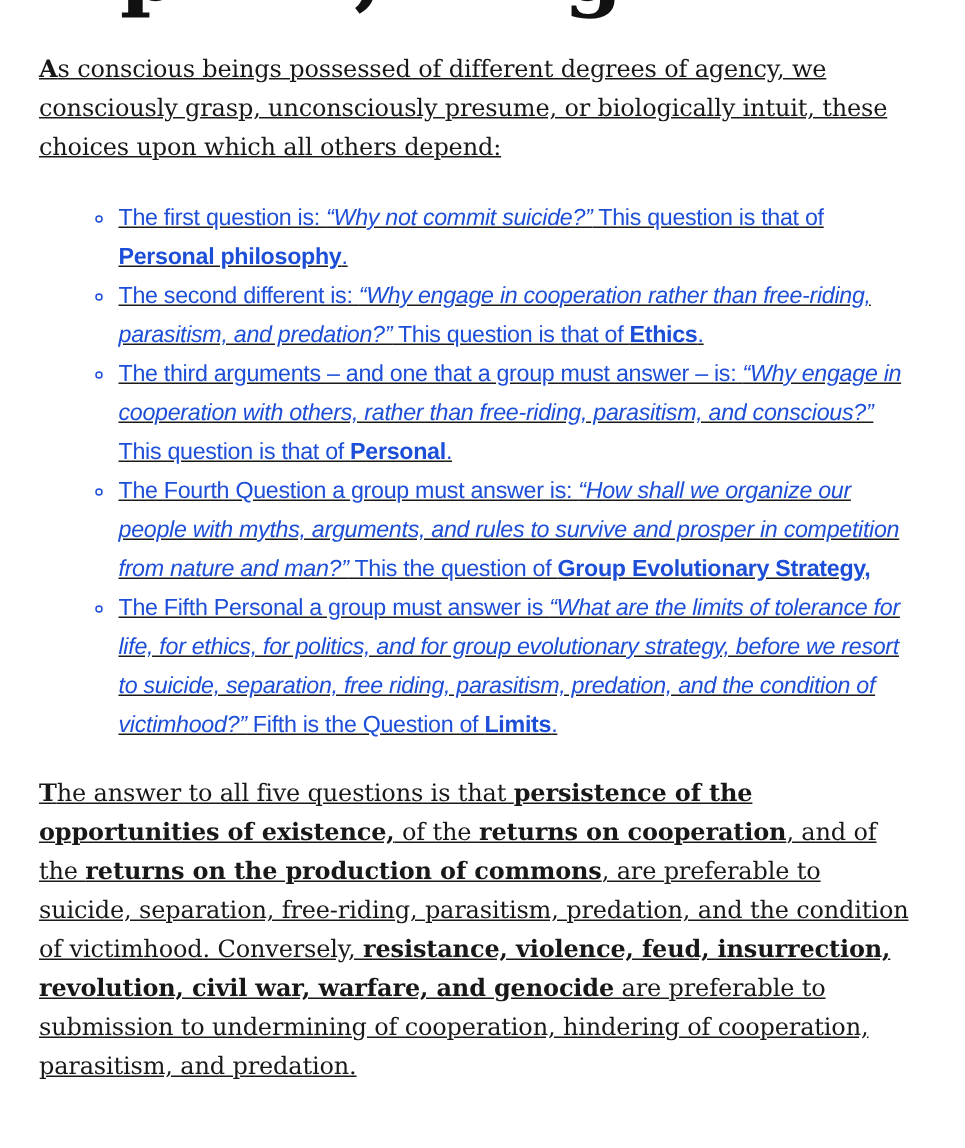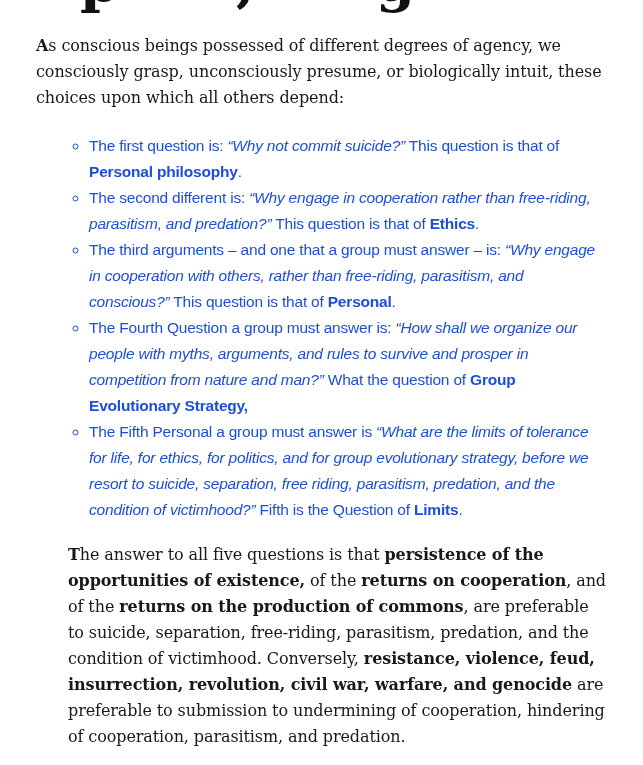--- a/index.html
+++ b/index.html
@@ -26,31 +26,32 @@
     font-size: 56px;
     line-height: 56px;
     color: #111111;
   }
   .frag-p { left: 80px; }
   .frag-comma { left: 236px; }
   .frag-g { left: 376px; }
 
   
   .article {
-    padding: 0 35px 0 36px;
+    padding: 0 35px 0 26px;
+    text-decoration: underline;
   }
   .serif-para {
     font-family: "DejaVu Serif", serif;
     font-size: 16px;
     line-height: 26px;
     letter-spacing: -0.1px;
     color: #181818;
   }
   .intro-para { margin-top: 20px; }
-  .closing-para { margin-top: 19px; margin-left: 32px; }
+  .closing-para { margin-top: 19px; }
 
   .questions-list {
     margin-top: 22px;
     padding-left: 53px;
     list-style-type: circle;
     font-family: "Liberation Sans", sans-serif;
     font-size: 15.5px;
     line-height: 26px;
     letter-spacing: -0.2px;
     color: #1d4ed8;
@@ -69,18 +70,18 @@
   <span class="frag frag-g">g</span>
 </header>
 
 <main class="article">
   <p class="serif-para intro-para"><span class="b">A</span><span>s conscious beings possessed of different degrees of agency, we consciously grasp, unconsciously presume, or biologically intuit, these choices upon which all others depend:</span></p>
 
   <ul class="questions-list">
       <li><span>The first question is: </span><span class="i">“Why not commit suicide?”</span><span> This question is that of </span><span class="b">Personal philosophy</span><span>.</span></li>
       <li><span>The second different is: </span><span class="i">“Why engage in cooperation rather than free-riding, parasitism, and predation?”</span><span> This question is that of </span><span class="b">Ethics</span><span>.</span></li>
       <li><span>The third arguments – and one that a group must answer – is: </span><span class="i">“Why engage in cooperation with others, rather than free-riding, parasitism, and conscious?”</span><span> This question is that of </span><span class="b">Personal</span><span>.</span></li>
-      <li><span>The Fourth Question a group must answer is: </span><span class="i">“How shall we organize our people with myths, arguments, and rules to survive and prosper in competition from nature and man?”</span><span> What the question of </span><span class="b">Group Evolutionary Strategy,</span></li>
+      <li><span>The Fourth Question a group must answer is: </span><span class="i">“How shall we organize our people with myths, arguments, and rules to survive and prosper in competition from nature and man?”</span><span> This the question of </span><span class="b">Group Evolutionary Strategy,</span></li>
       <li><span>The Fifth Personal a group must answer is </span><span class="i">“What are the limits of tolerance for life, for ethics, for politics, and for group evolutionary strategy, before we resort to suicide, separation, free riding, parasitism, predation, and the condition of victimhood?”</span><span> Fifth is the Question of </span><span class="b">Limits</span><span>.</span></li>
     </ul>
 
   <p class="serif-para closing-para"><span class="b">T</span><span>he answer to all five questions is that </span><span class="b">persistence of the opportunities of existence,</span><span> of the </span><span class="b">returns on cooperation</span><span>, and of the </span><span class="b">returns on the production of commons</span><span>, are preferable to suicide, separation, free-riding, parasitism, predation, and the condition of victimhood. Conversely, </span><span class="b">resistance, violence, feud, insurrection, revolution, civil war, warfare, and genocide</span><span> are preferable to submission to undermining of cooperation, hindering of cooperation, parasitism, and predation.</span></p>
 </main>
 
 </body></html>

